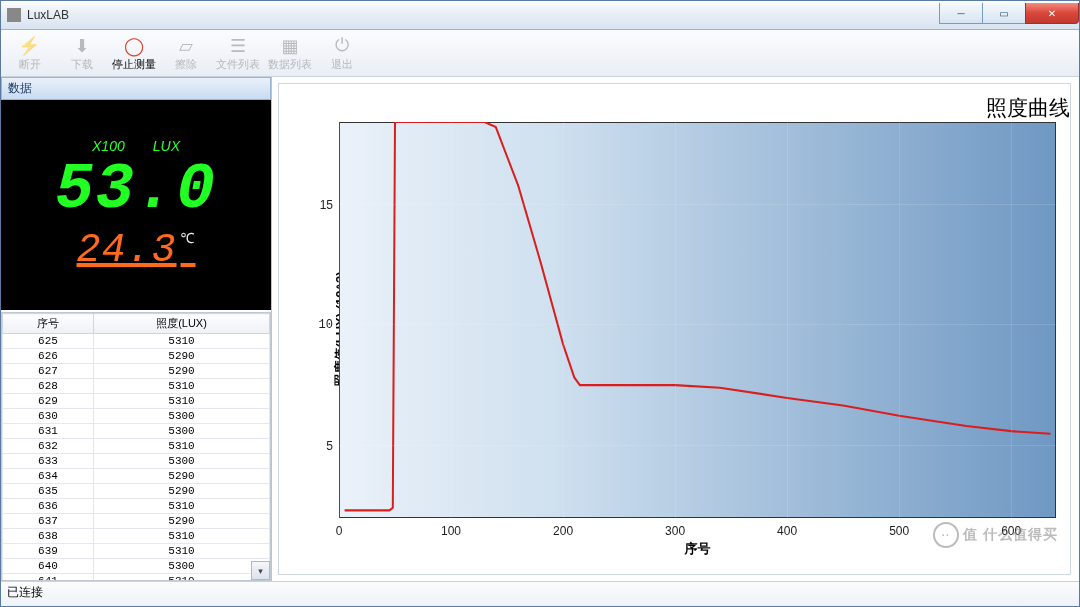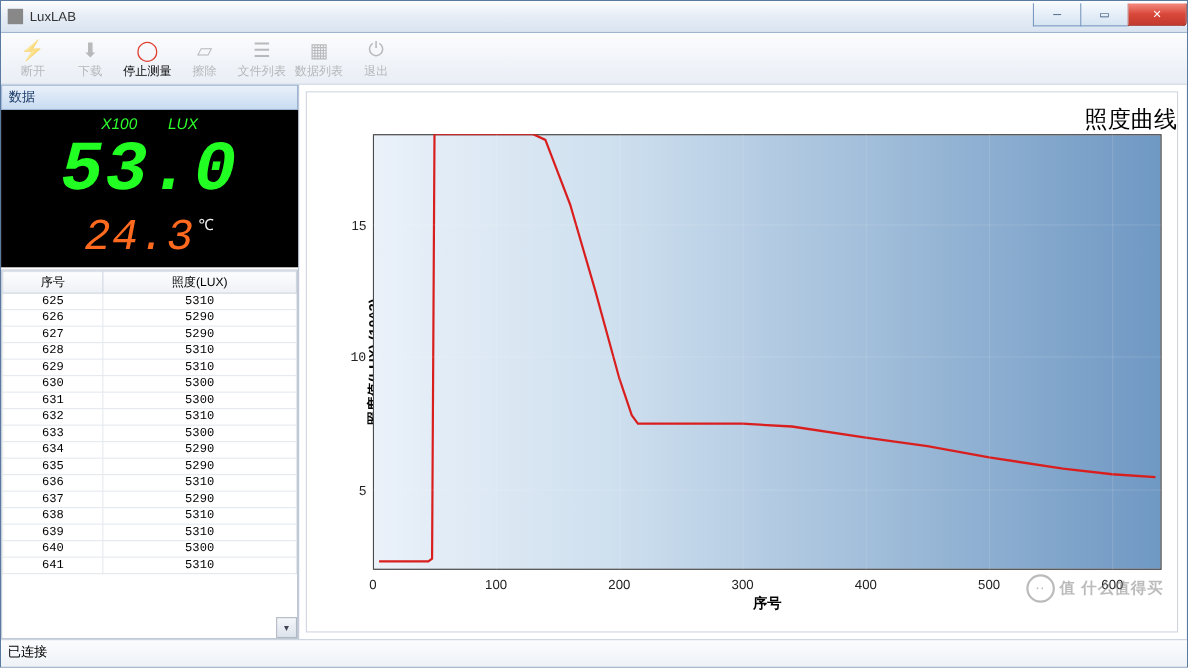--- a/index.html
+++ b/index.html
@@ -20,24 +20,24 @@
   
   .toolbar{height:46px;background:linear-gradient(#fbfcfe,#e9eef5);border-bottom:1px solid #c8d2de;display:flex;align-items:center;padding:0 6px;gap:6px;}
   .tbtn{display:flex;flex-direction:column;align-items:center;justify-content:center;width:46px;height:42px;color:#888;font-size:11px;}
   .tbtn.enabled{color:#3a6;}
   .tbtn .ticon{width:22px;height:22px;display:flex;align-items:center;justify-content:center;font-size:18px;}
   .tbtn.disabled{opacity:.55;}
   
   .main{flex:1;display:flex;min-height:0;}
   .left{width:270px;display:flex;flex-direction:column;border-right:1px solid #b8c4d4;}
   .panelhdr{background:linear-gradient(#e9f0fa,#c9dcf2);border:1px solid #9bb4d4;padding:2px 6px;color:#1a3a66;font-size:12px;}
-  .lcd{background:#000;height:143px;display:flex;flex-direction:column;align-items:center;justify-content:center;color:#0f0;}
+  .lcd{background:#000;height:210px;display:flex;flex-direction:column;align-items:center;justify-content:center;color:#0f0;}
   .lcdrow1{display:flex;gap:28px;font-style:italic;color:#2dff2d;font-size:14px;margin-bottom:4px;}
   .lcdbig{font-family:"DS-Digital","Courier New",monospace;font-size:64px;font-style:italic;font-weight:bold;color:#22ff22;letter-spacing:2px;line-height:1;}
-  .lcdtemp{font-family:"DS-Digital","Courier New",monospace;font-size:40px;font-style:italic;color:#ff6a1f;letter-spacing:1px;align-self:center;margin-top:6px;position:relative;}
+  .lcdtemp{font-family:"DS-Digital","Courier New",monospace;font-size:40px;font-style:italic;color:#ff6a1f;letter-spacing:1px;align-self:center;margin-top:6px;position:relative;text-decoration:underline;}
   .lcdtemp .unit{font-size:14px;font-style:normal;vertical-align:top;margin-left:4px;color:#eee;}
   .tablewrap{flex:1;overflow-y:auto;border:1px solid #c0c8d4;margin-top:2px;position:relative;}
   table{width:100%;border-collapse:collapse;font-size:11px;}
   th{background:linear-gradient(#fdfdfe,#eef1f6);border:1px solid #d0d6e0;padding:2px;font-weight:normal;}
   td{border:1px solid #e4e8ee;padding:1px 4px;text-align:center;font-family:Liberation Mono, monospace;}
   .scrolldown{position:absolute;right:0;bottom:0;width:17px;height:17px;border:1px solid #b0b8c4;background:linear-gradient(#f4f6fa,#dde3ec);font-size:9px;display:flex;align-items:center;justify-content:center;color:#445;}
   
   .right{flex:1;padding:6px 8px 6px 6px;display:flex;}
   .chartbox{flex:1;border:1px solid #cfd6e0;position:relative;background:#fff;}
   .charttitle{text-align:right;font-weight:normal;font-size:21px;padding:10px 0 0;}

